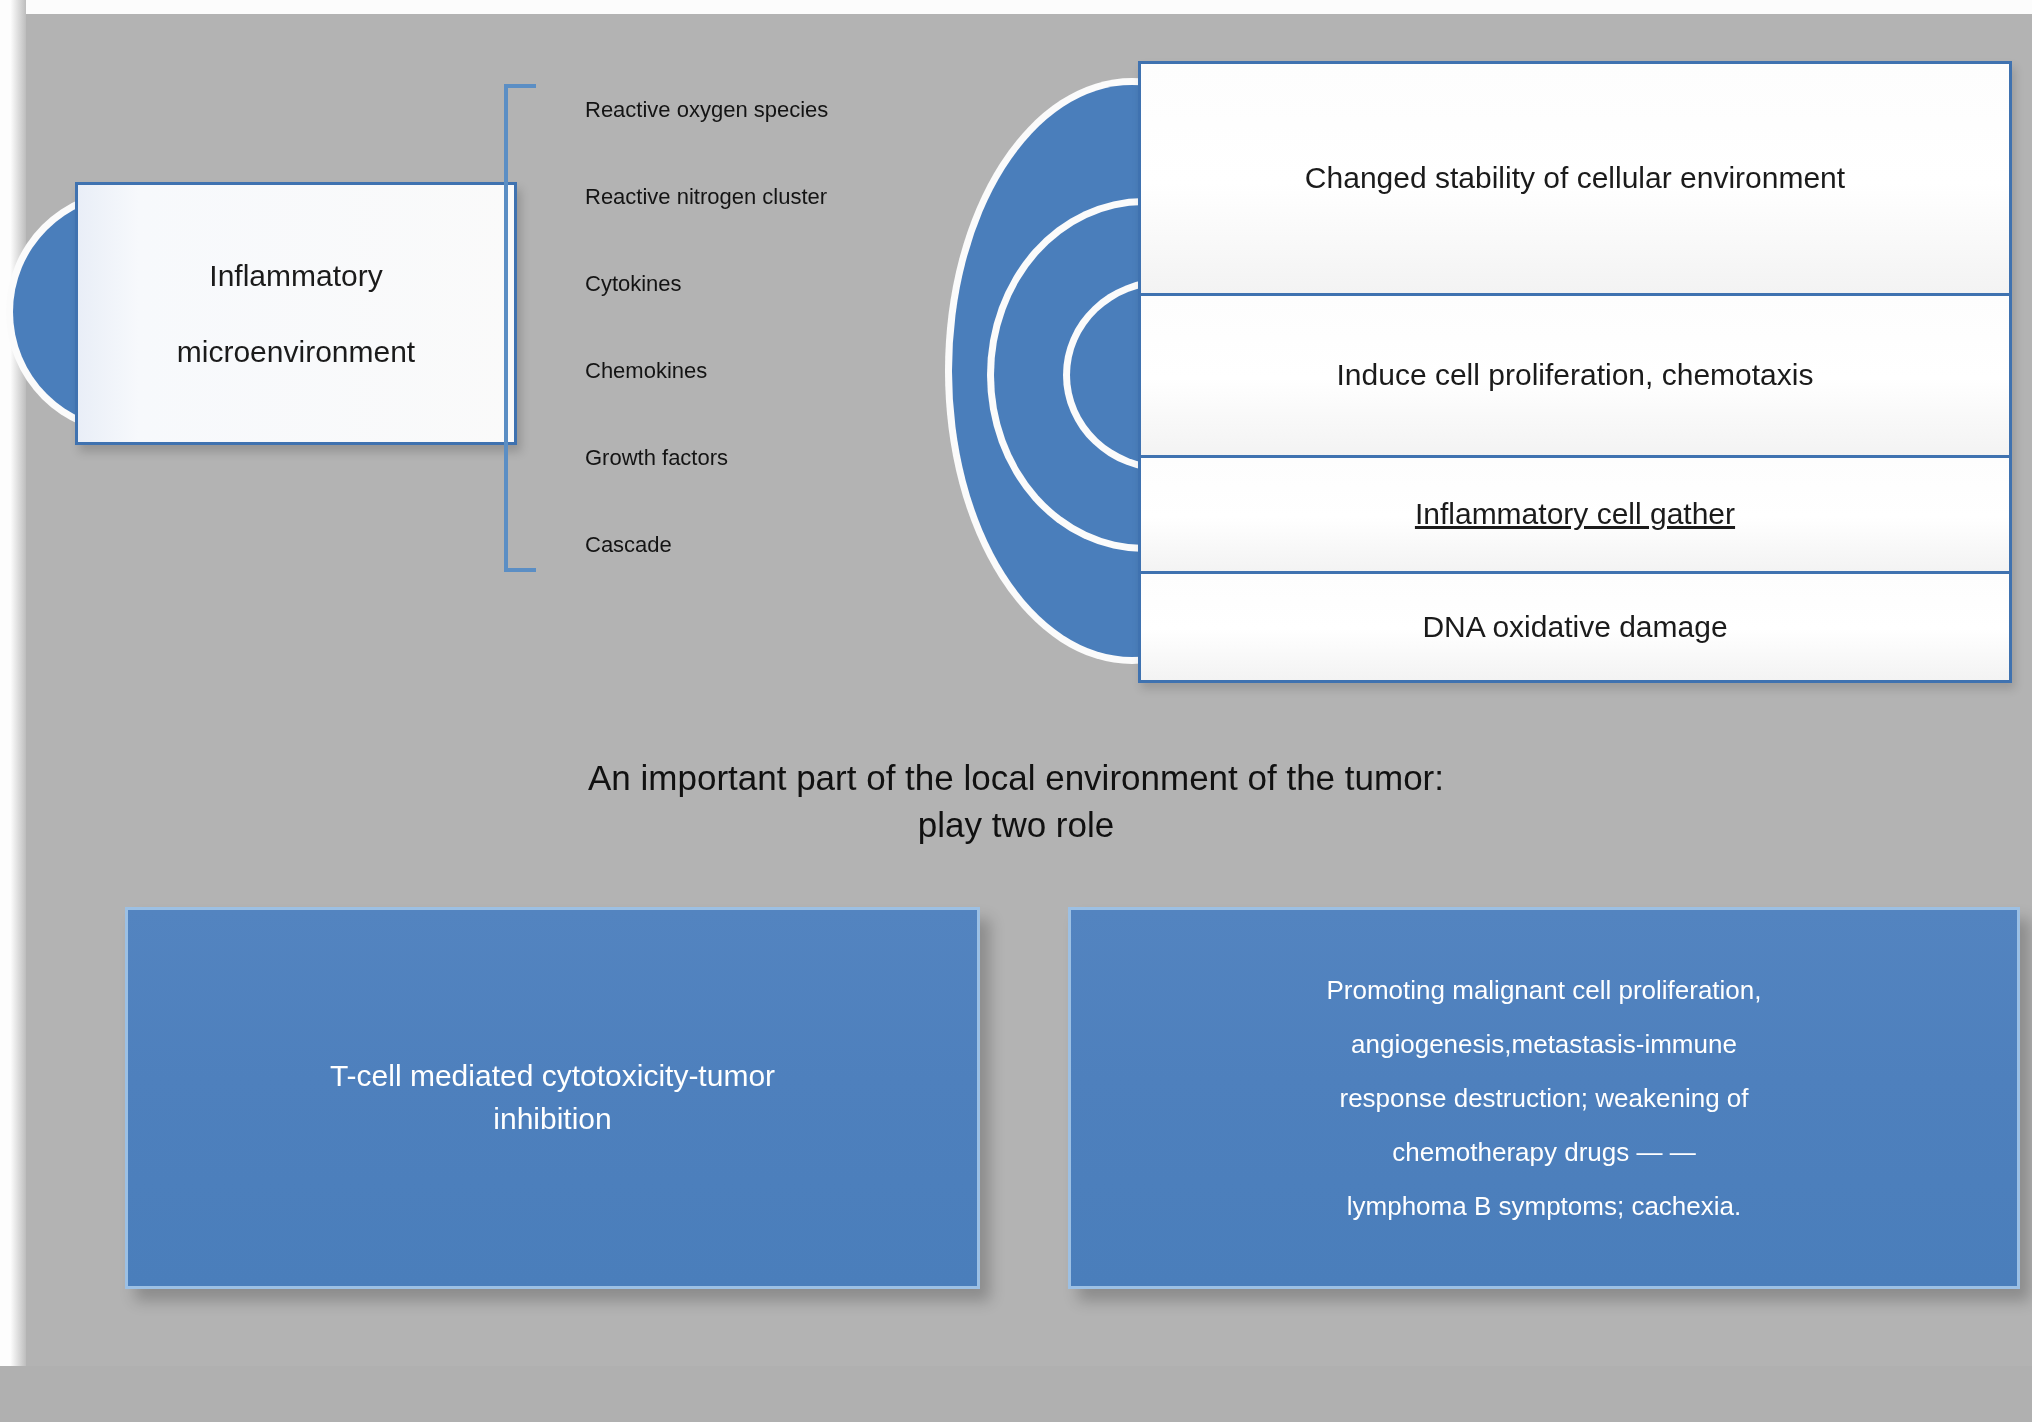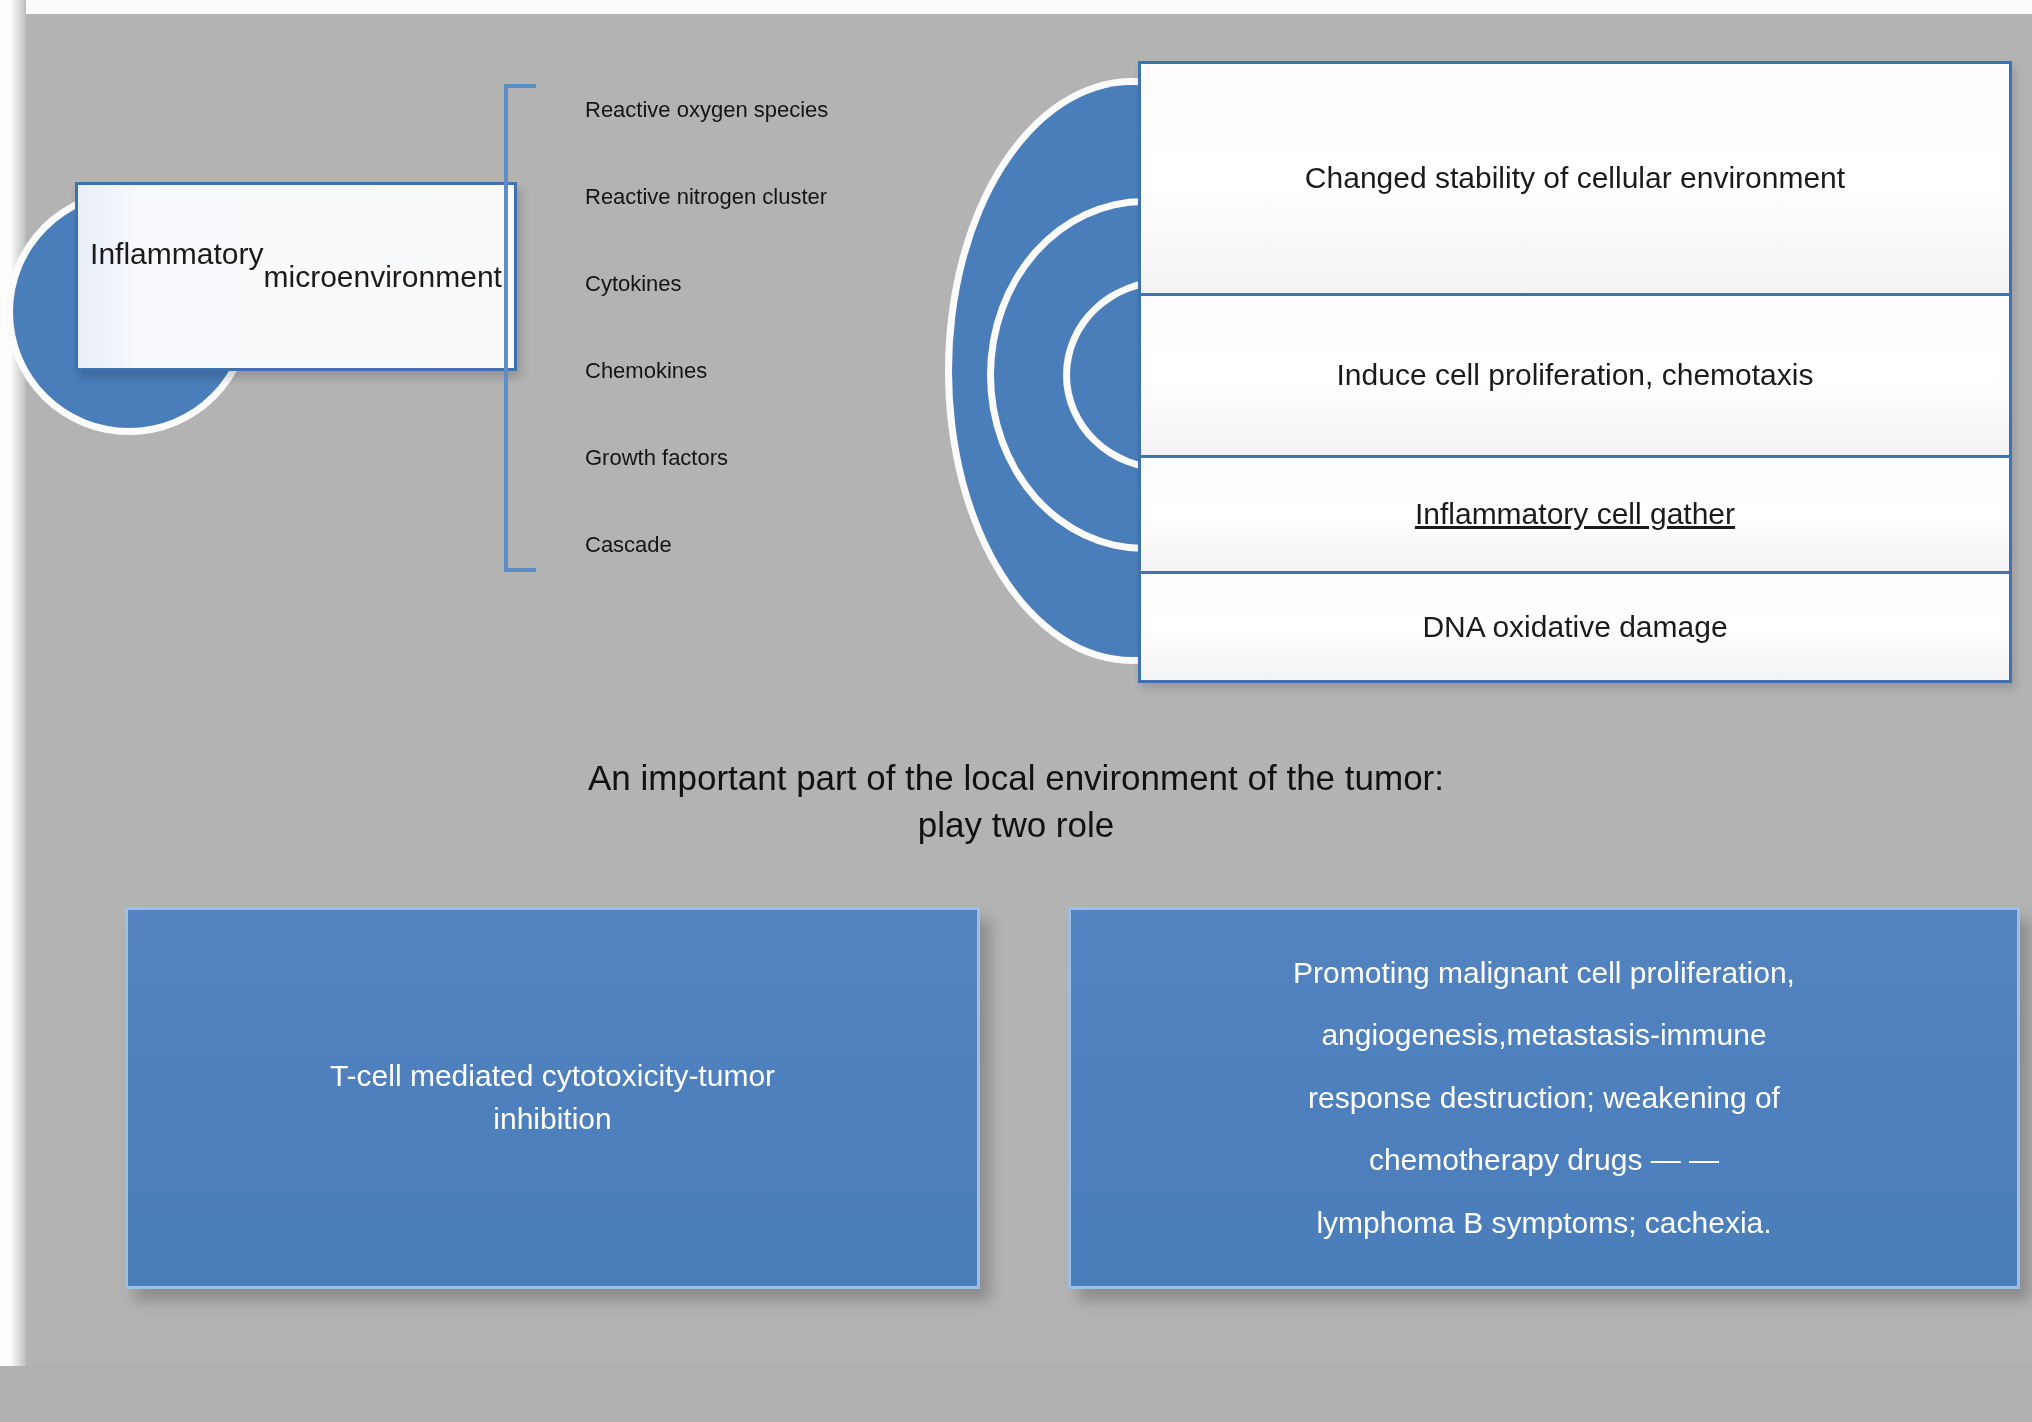--- a/index.html
+++ b/index.html
@@ -27,25 +27,25 @@
 
   
   #left-group{position:absolute;left:13px;top:182px;width:520px;height:270px;}
   #left-circle{
     position:absolute;left:0;top:14px;width:232px;height:232px;
     border-radius:50%;
     background:#4a7ebb;
     box-shadow:0 0 0 7px #fbfbfb;
   }
   #left-box{
-    position:absolute;left:62px;top:0px;width:442px;height:189px;
+    position:absolute;left:62px;top:0px;width:442px;height:263px;
     background:linear-gradient(to right,#e9eef7 0%,#f7f9fc 14%,#fafafa 100%);
     border:3px solid #3f72b0;
     box-sizing:border-box;
-    display:flex;flex-direction:row;
+    display:flex;flex-direction:column;
     align-items:center;justify-content:center;
     box-shadow:4px 7px 9px rgba(0,0,0,.17);
   }
   #left-box .ln{
     font-size:30px;color:#1b1b1b;line-height:1;text-align:center;
   }
   #left-box .ln:first-child{margin-bottom:46px;}
 
   
   #bracket{position:absolute;left:476px;top:80px;width:60px;height:496px;}
@@ -107,21 +107,21 @@
     border:3px solid #9cc0e4;
     box-sizing:border-box;
     color:#ffffff;
     display:flex;align-items:center;justify-content:center;
     text-align:center;
     box-shadow:10px 12px 14px rgba(0,0,0,.22);
   }
   #box-left{left:125px;top:907px;width:855px;height:382px;}
   #box-left .txt{font-size:30px;line-height:1.42;}
   #box-right{left:1068px;top:907px;width:952px;height:382px;}
-  #box-right .txt{font-size:30px;line-height:2.08;padding:0 26px;}
+  #box-right .txt{font-size:26px;line-height:2.08;padding:0 26px;}
 </style>
 </head>
 <body>
 
 <div id="stage">
 
   <div id="top-edge"></div>
   <div id="left-edge"></div>
   <div id="bottom-band"></div>
 

